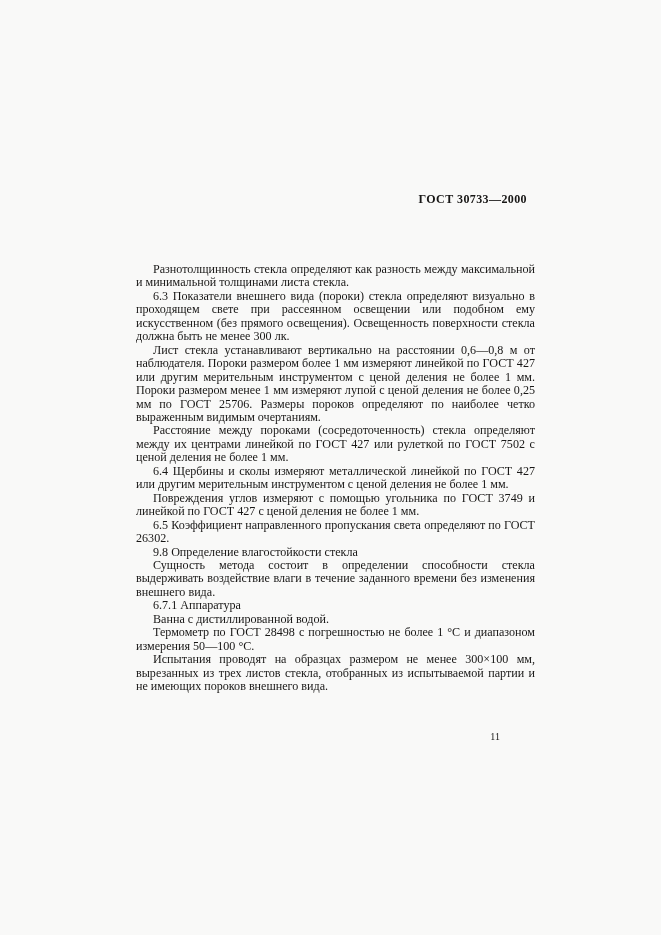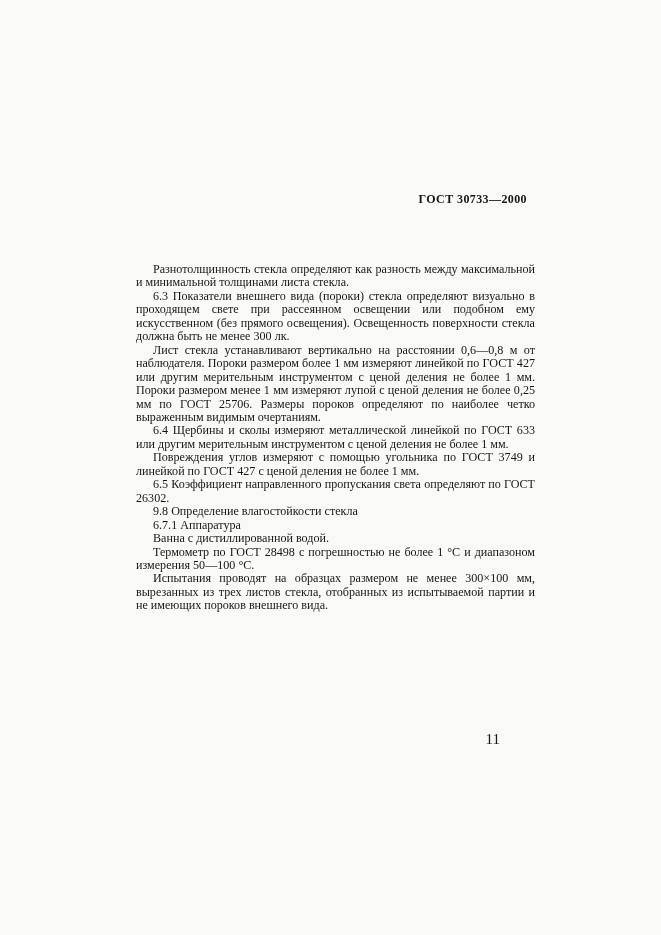--- a/index.html
+++ b/index.html
@@ -43,38 +43,40 @@
       margin: 0;
       padding: 0;
       text-indent: 17px;
     }
     .page-number {
       position: absolute;
       top: 731px;
       left: 340px;
       width: 160px;
       text-align: right;
-      font-size: 15px;
+      font-size: 10px;
     }
   </style>
 </head>
 <body>
 
 <div class="page">
 
   <div class="gost-header">ГОСТ 30733—2000</div>
 
   <div class="body-text">
     <p>Разнотолщинность стекла определяют как разность между максимальной и минимальной толщинами листа стекла.</p>
     <p>6.3 Показатели внешнего вида (пороки) стекла определяют визуально в проходящем свете при рассеянном освещении или подобном ему искусственном (без прямого освещения). Освещенность поверхности стекла должна быть не менее 300 лк.</p>
     <p>Лист стекла устанавливают вертикально на расстоянии 0,6—0,8 м от наблюдателя. Пороки размером более 1 мм измеряют линейкой по ГОСТ 427 или другим мерительным инструментом с ценой деления не более 1 мм. Пороки размером менее 1 мм измеряют лупой с ценой деления не более 0,25 мм по ГОСТ 25706. Размеры пороков определяют по наиболее четко выраженным видимым очертаниям.</p>
-    <p>6.4 Щербины и сколы измеряют металлической линейкой по ГОСТ 633 или другим мерительным инструментом с ценой деления не более 1 мм.</p>
+    <p>Расстояние между пороками (сосредоточенность) стекла определяют между их центрами линейкой по ГОСТ 427 или рулеткой по ГОСТ 7502 с ценой деления не более 1 мм.</p>
+    <p>6.4 Щербины и сколы измеряют металлической линейкой по ГОСТ 427 или другим мерительным инструментом с ценой деления не более 1 мм.</p>
     <p>Повреждения углов измеряют с помощью угольника по ГОСТ 3749 и линейкой по ГОСТ 427 с ценой деления не более 1 мм.</p>
     <p>6.5 Коэффициент направленного пропускания света определяют по ГОСТ 26302.</p>
     <p>9.8 Определение влагостойкости стекла</p>
+    <p>Сущность метода состоит в определении способности стекла выдерживать воздействие влаги в течение заданного времени без изменения внешнего вида.</p>
     <p>6.7.1 Аппаратура</p>
     <p>Ванна с дистиллированной водой.</p>
     <p>Термометр по ГОСТ 28498 с погрешностью не более 1 °С и диапазоном измерения 50—100 °С.</p>
     <p>Испытания проводят на образцах размером не менее 300×100 мм, вырезанных из трех листов стекла, отобранных из испытываемой партии и не имеющих пороков внешнего вида.</p>
   </div>
 
   <div class="page-number">11</div>
 
 </div>
 

